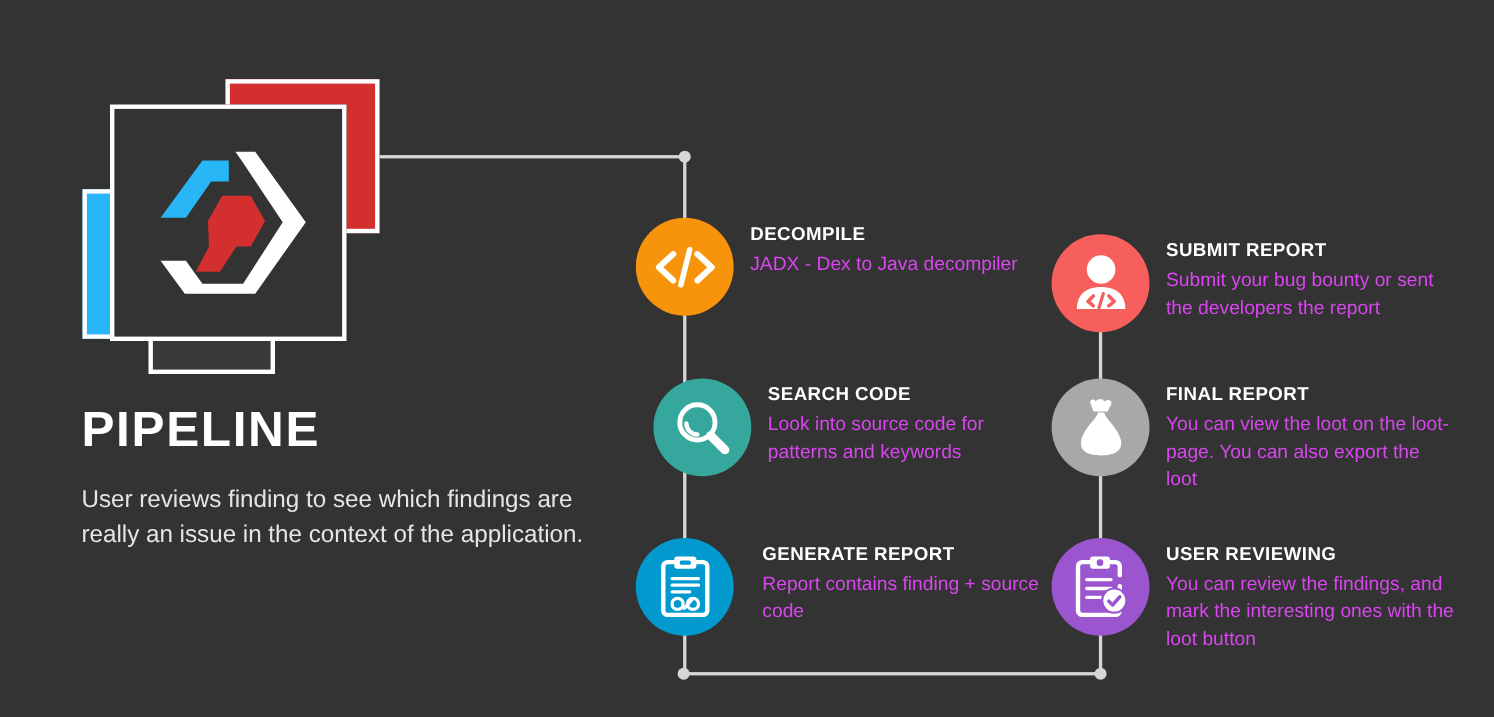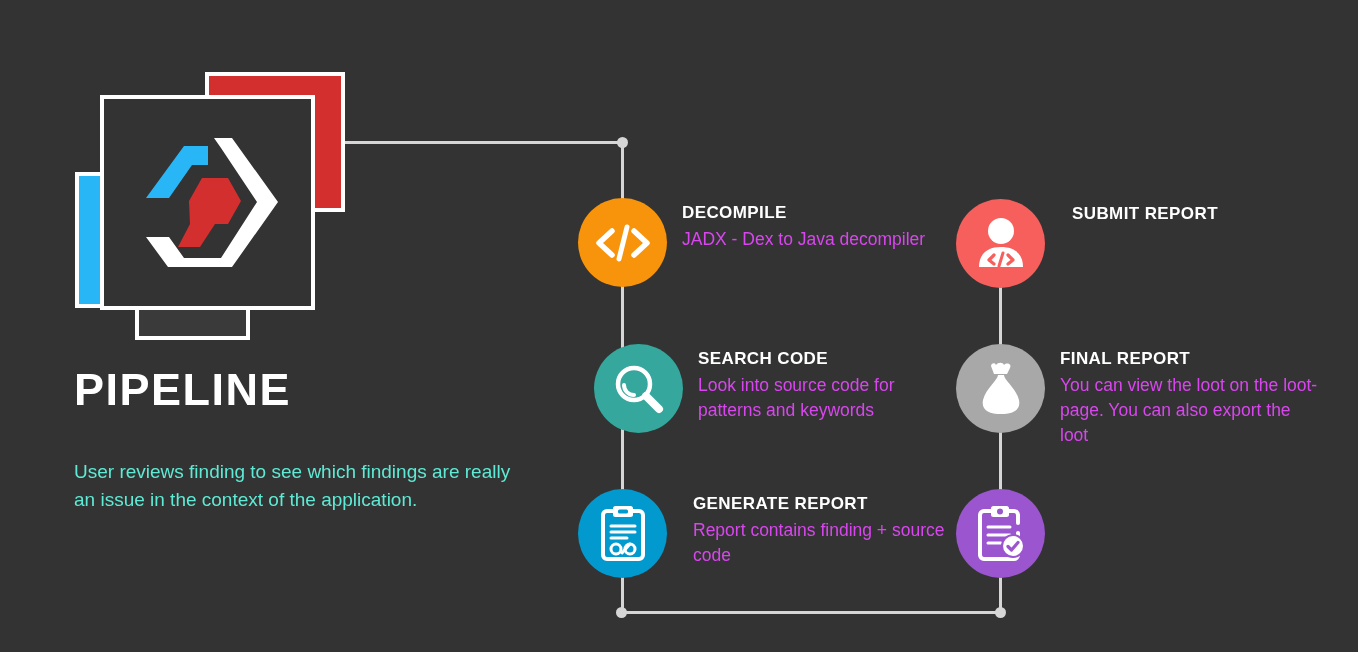--- a/index.html
+++ b/index.html
@@ -35,22 +35,22 @@
   .logo-mark{width:175px;height:165px;display:block;}
 
   
   .pipeline-title{
     position:absolute;left:74px;top:367px;
     font-size:45px;font-weight:bold;color:#ffffff;
     letter-spacing:1.5px;line-height:1;
     white-space:nowrap;
   }
   .pipeline-desc{
-    position:absolute;left:74px;top:458px;width:460px;
-    font-size:19px;color:#5eead4;line-height:1.45;
+    position:absolute;left:74px;top:438px;width:460px;
+    font-size:22px;color:#e5e5e5;line-height:1.45;
     font-weight:400;
   }
 
   
   .conn{position:absolute;background:#d6d6d6;}
   .conn-h{height:3px;}
   .conn-v{width:3px;}
   .dot{
     position:absolute;width:11px;height:11px;border-radius:50%;
     background:#d6d6d6;
@@ -74,21 +74,21 @@
     font-size:17.5px;color:#d946ef;line-height:1.42;
     margin-top:5px;font-weight:400;
   }
   .w-left{width:260px;}
   .w-right{width:262px;}
 
   
   #step-decompile      {left:578px;top:198px;}
   #step-search         {left:594px;top:344px;}
   #step-generate       {left:578px;top:489px;gap:11px;}
-  #step-submit         {left:956px;top:199px;gap:12px;}
+  #step-submit         {left:956px;top:213px;}
   #step-final          {left:956px;top:344px;}
   #step-review         {left:956px;top:489px;}
 </style>
 </head>
 <body>
 
 <div id="stage">
 
   <div class="card card-blue"></div>
   <div class="card card-red"></div>
@@ -169,20 +169,21 @@
       <svg width="56" height="54" viewBox="0 0 56 54">
         <circle cx="28" cy="14" r="13" fill="#FFFFFF"></circle>
         <path d="M28 30 C13 30 6 38 6 50 L50 50 C50 38 43 30 28 30 Z" fill="#FFFFFF"></path>
         <path fill="none" stroke="#F75F5D" stroke-width="3.2" stroke-linecap="round" stroke-linejoin="round" d="M21 38 L16 43 L21 47"></path>
         <path fill="none" stroke="#F75F5D" stroke-width="3.2" stroke-linecap="round" stroke-linejoin="round" d="M35 38 L40 43 L35 47"></path>
         <path fill="none" stroke="#F75F5D" stroke-width="3" stroke-linecap="round" d="M30 36 L26 49"></path>
       </svg>
     </div>
     <div class="step-text w-right">
       <div class="step-title">SUBMIT REPORT</div>
+      <div class="step-desc">Submit your bug bounty or sent the developers the report</div>
     </div>
   </div>
 
   <div class="step" id="step-final">
     <div class="step-icon" style="background:#A8A8A8;">
       <svg width="48" height="54" viewBox="0 0 48 54">
         <path fill="#FFFFFF" d="M14 4 C14 1 18 0 19 3 C21 0 26 0 27 3 C30 0 35 2 33 6 L30 12 L17 12 Z"></path>
         <path fill="#FFFFFF" d="M21 13 L27 13 C27 18 39 26 42 38 C44 48 36 52 24 52 C12 52 4 48 6 38 C9 26 21 18 21 13 Z"></path>
       </svg>
     </div>
@@ -197,15 +198,19 @@
       <svg width="54" height="58" viewBox="0 0 54 58">
         <path d="M44 28 V50 a4 4 0 0 1 -4 4 H10 a4 4 0 0 1 -4 -4 V10 a4 4 0 0 1 4 -4 H40 a4 4 0 0 1 4 4 V18" fill="none" stroke="#FFFFFF" stroke-width="4" stroke-linecap="round"></path>
         <rect x="17" y="1" width="18" height="11" rx="2.5" fill="#FFFFFF"></rect>
         <circle cx="26" cy="6.5" r="3" fill="#9B55CE"></circle>
         <path d="M14 22 H36 M14 30 H36 M14 38 H27" stroke="#FFFFFF" stroke-width="3" stroke-linecap="round"></path>
         <circle cx="39" cy="41" r="12" fill="#9B55CE"></circle>
         <circle cx="39" cy="41" r="10" fill="#FFFFFF"></circle>
         <path d="M34 41.5 L37.5 45 L44 37.5" fill="none" stroke="#9B55CE" stroke-width="3.2" stroke-linecap="round" stroke-linejoin="round"></path>
       </svg>
     </div>
+    <div class="step-text w-right">
+      <div class="step-title">USER REVIEWING</div>
+      <div class="step-desc">You can review the findings, and mark the interesting ones with the loot button</div>
+    </div>
   </div>
 
 </div>
 
 </body></html>

